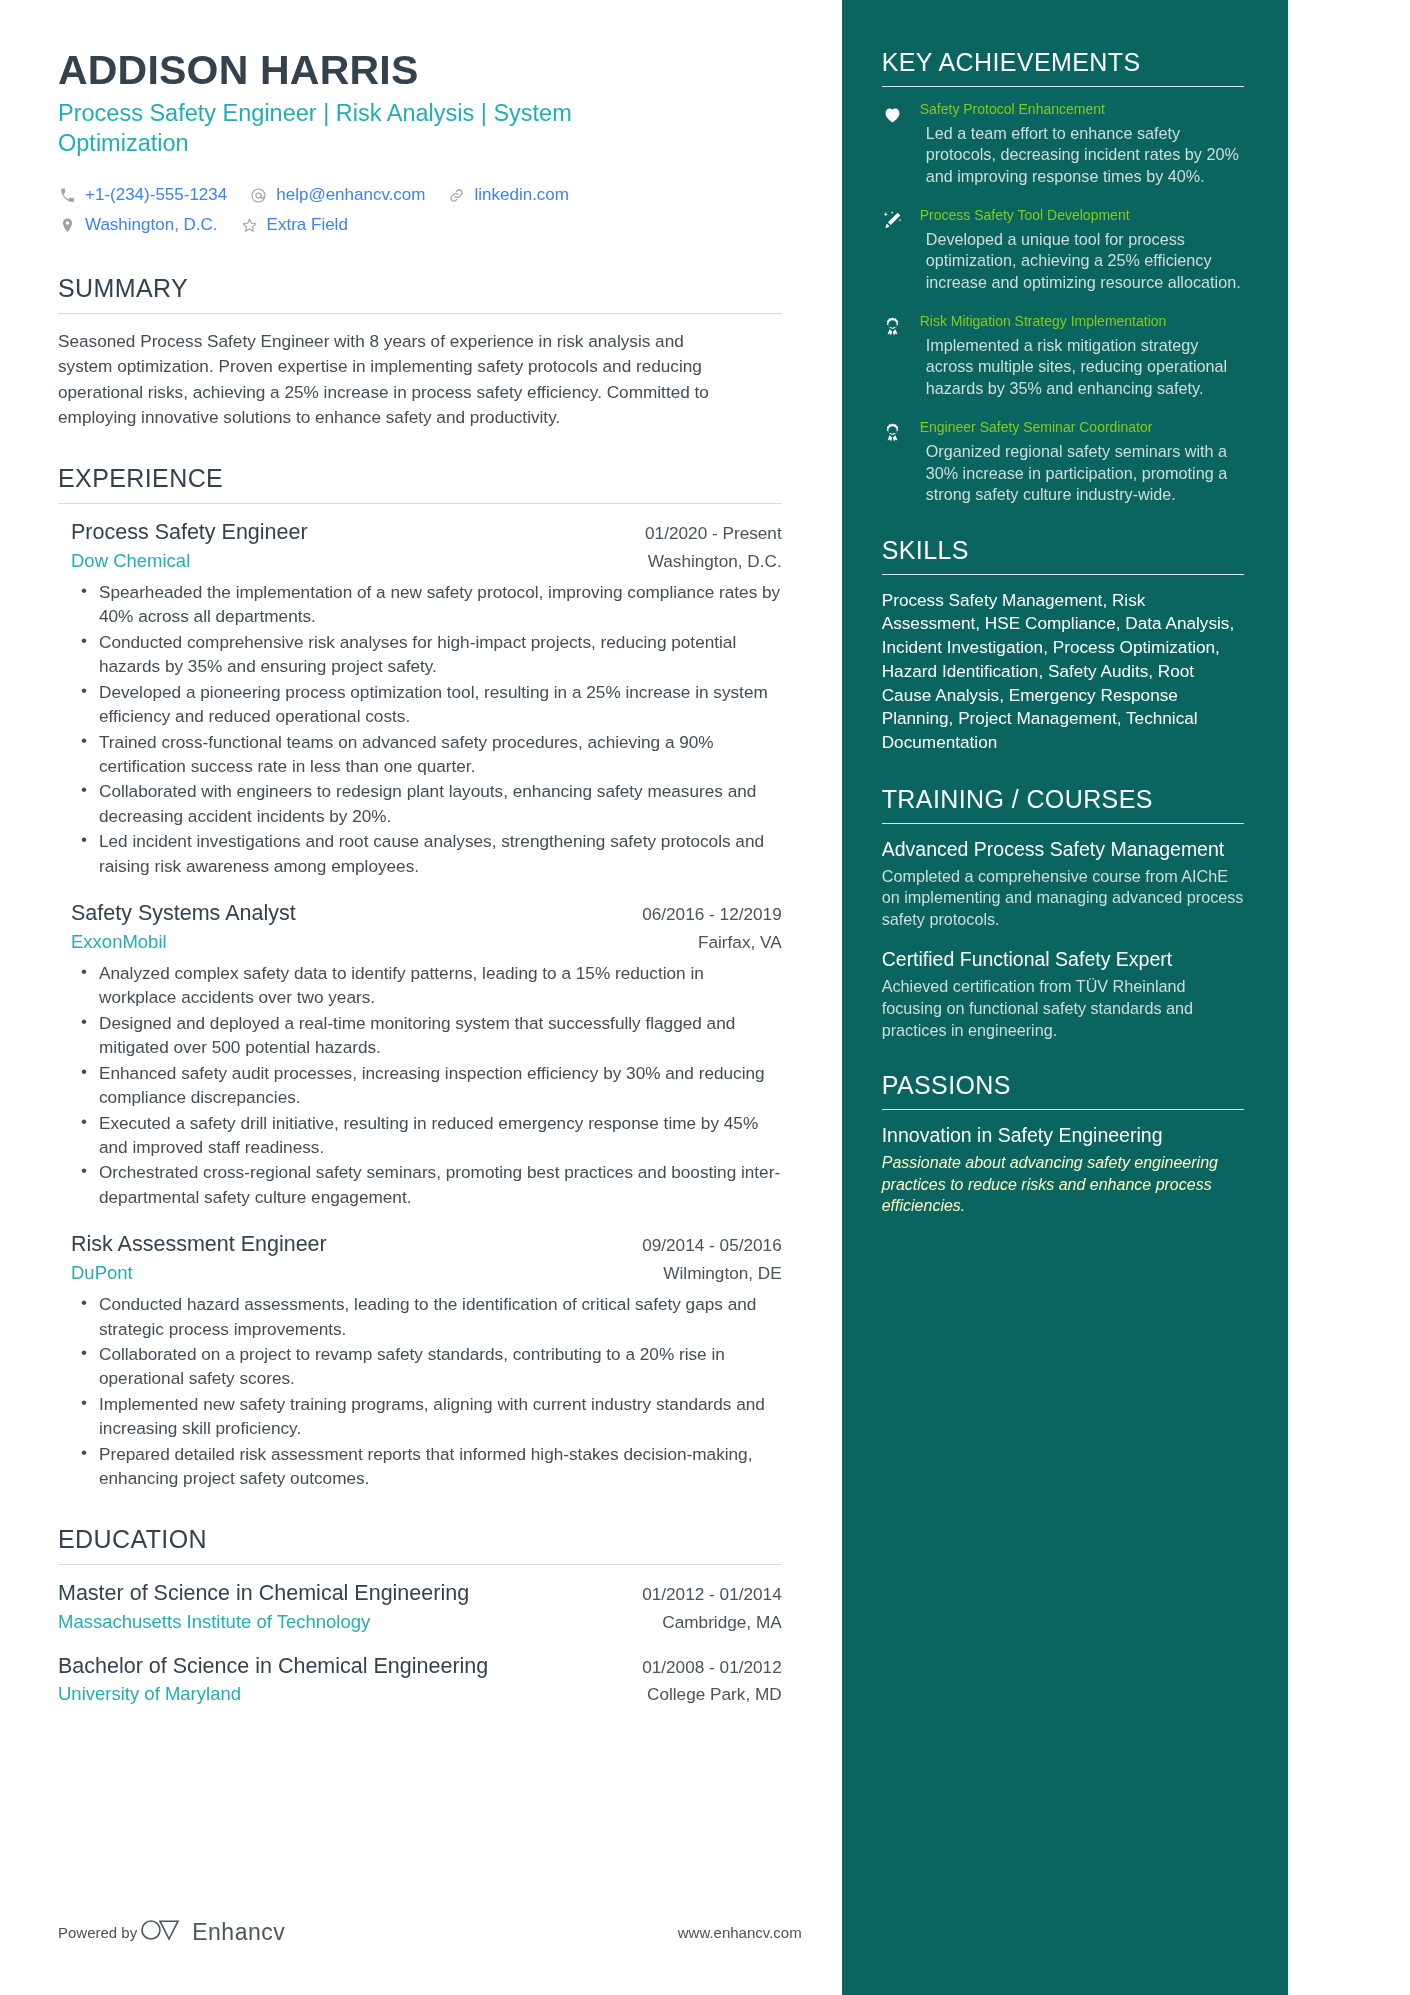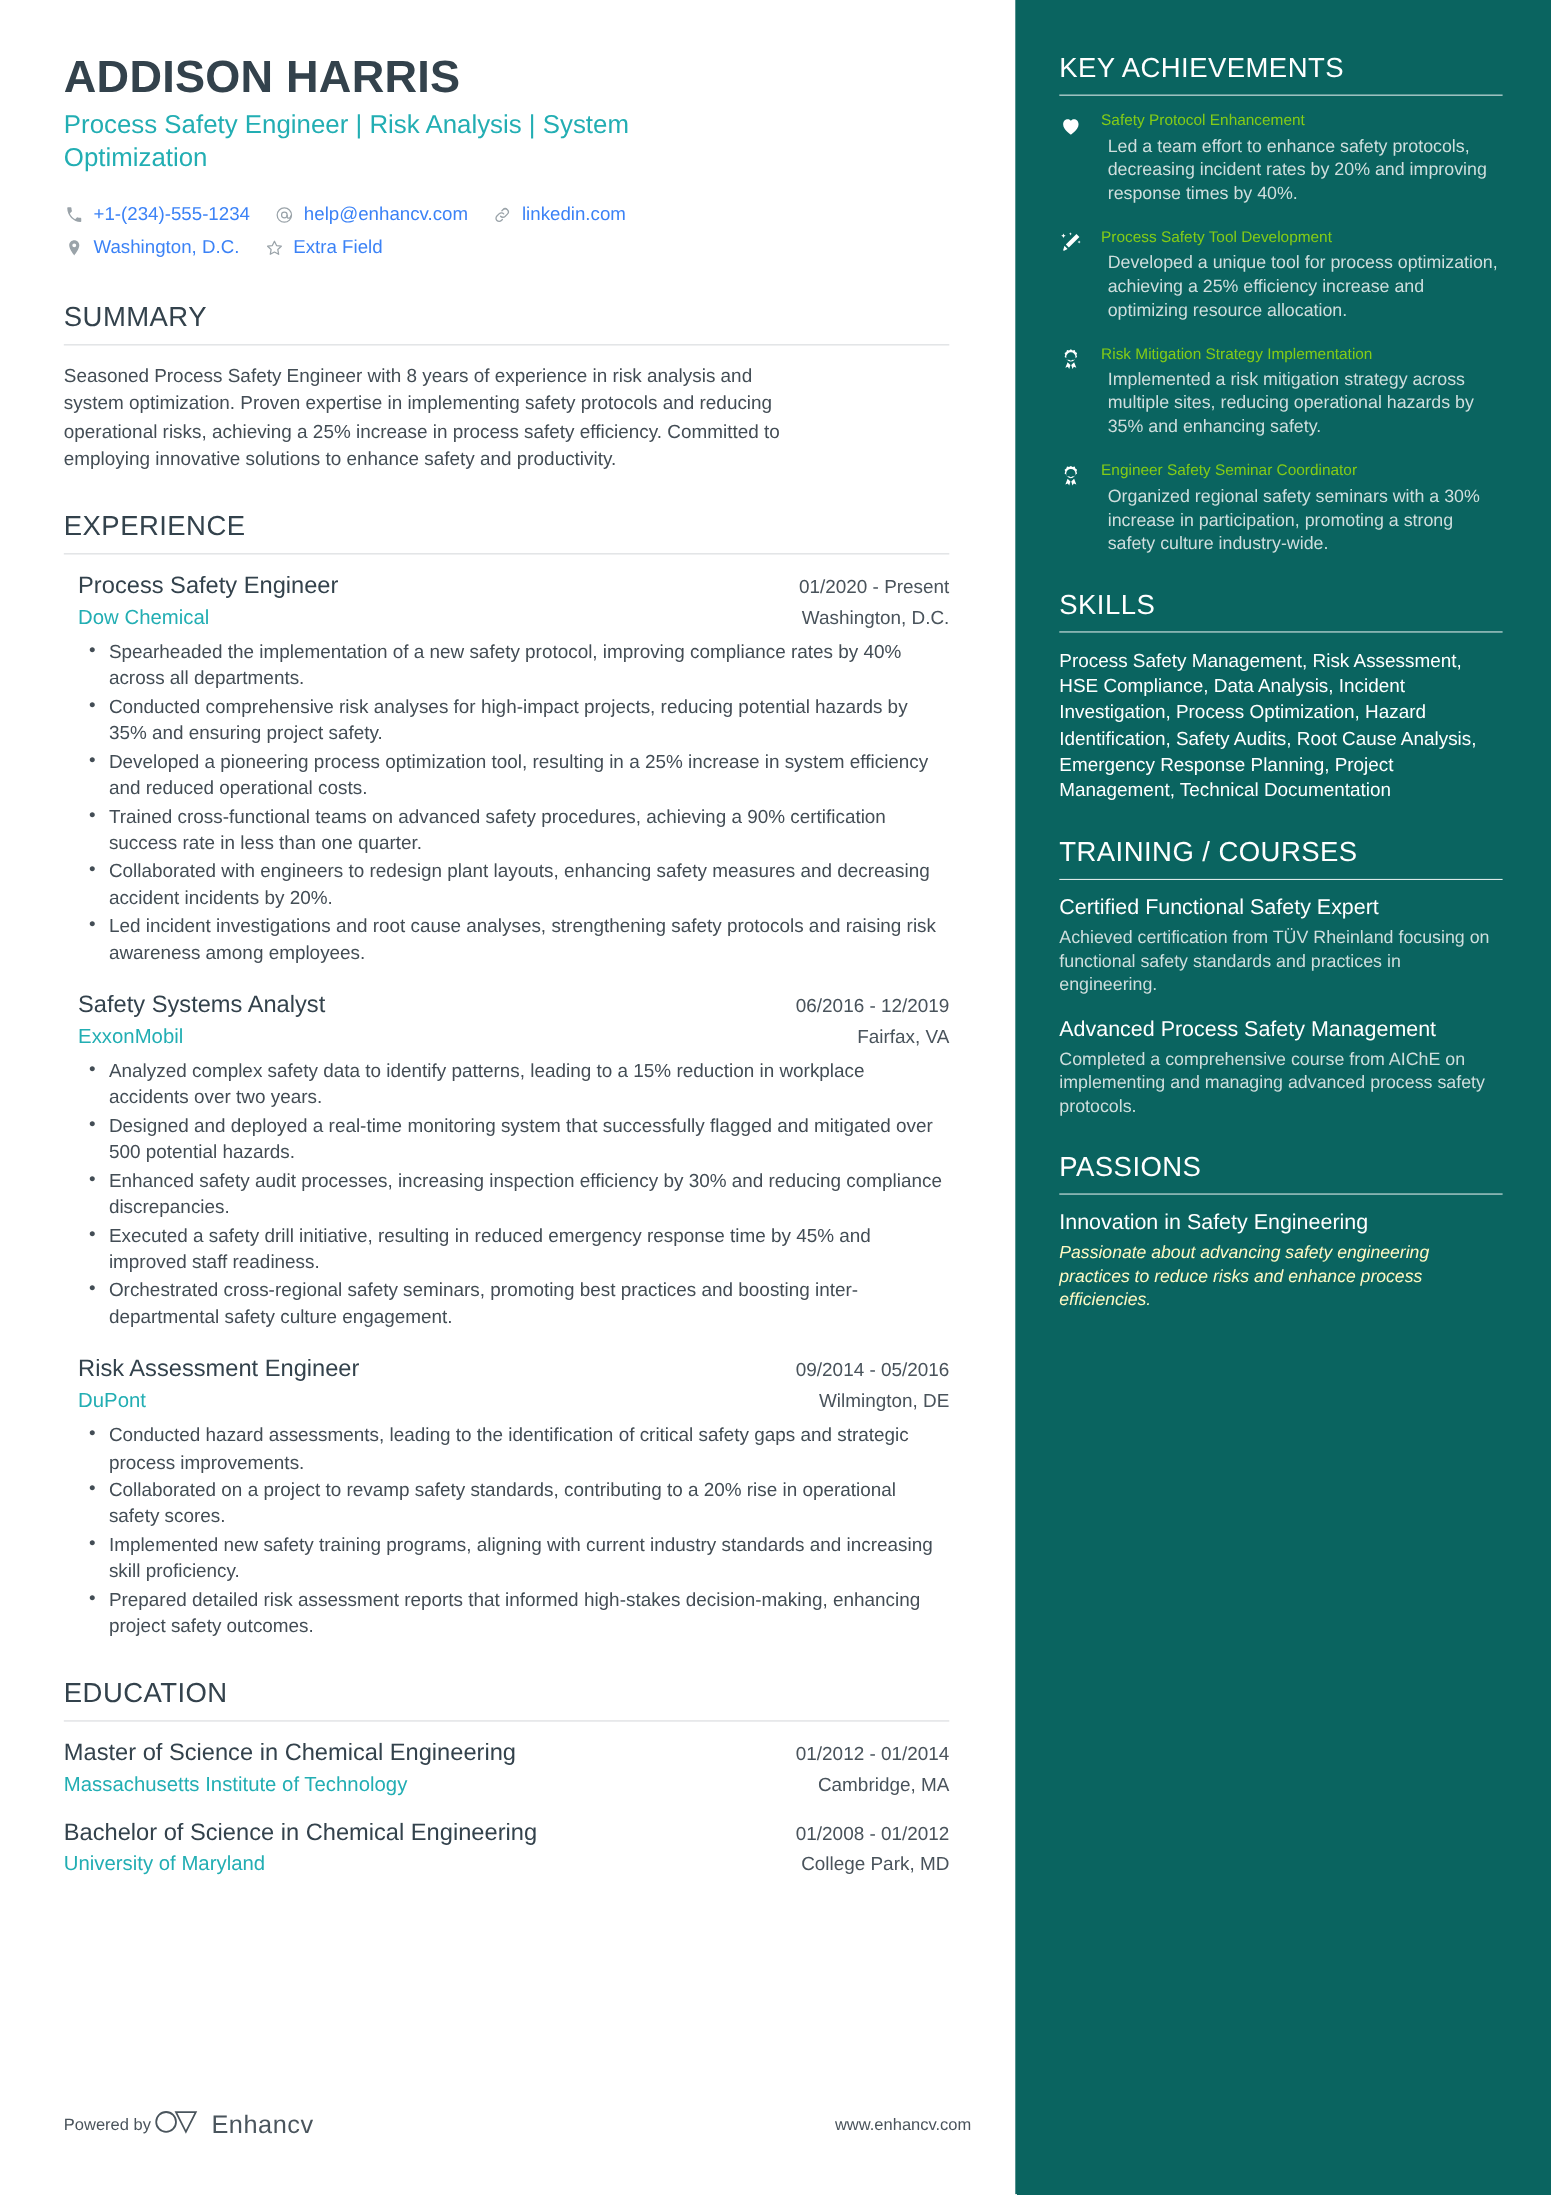--- a/index.html
+++ b/index.html
@@ -4,21 +4,21 @@
 <style>
   * { box-sizing: border-box; margin: 0; padding: 0; }
   html, body {
     width: 1410px;
     height: 1995px;
     background: #ffffff;
     font-family: "Liberation Sans", sans-serif;
   }
   .page {
     position: relative;
-    width: 1410px;
+    width: 1288px;
     height: 1995px;
     background: #ffffff;
     display: flex;
     overflow: hidden;
   }
 
   
   .main {
     width: 923px;
     padding: 48px 60px 0 58px;
@@ -500,26 +500,26 @@
     <div class="side-section">
       <div class="side-title">SKILLS</div>
       <div class="side-rule"></div>
       <div class="skills-text">Process Safety Management, Risk Assessment, HSE Compliance, Data Analysis, Incident Investigation, Process Optimization, Hazard Identification, Safety Audits, Root Cause Analysis, Emergency Response Planning, Project Management, Technical Documentation</div>
     </div>
 
     <div class="side-section">
       <div class="side-title">TRAINING / COURSES</div>
       <div class="side-rule"></div>
       <div class="course">
+        <div class="course-title">Advanced Process Safety Management</div>
+        <div class="course-desc">Completed a comprehensive course from AIChE on implementing and managing advanced process safety protocols.</div>
+      </div>
+      <div class="course">
         <div class="course-title">Certified Functional Safety Expert</div>
         <div class="course-desc">Achieved certification from TÜV Rheinland focusing on functional safety standards and practices in engineering.</div>
-      </div>
-      <div class="course">
-        <div class="course-title">Advanced Process Safety Management</div>
-        <div class="course-desc">Completed a comprehensive course from AIChE on implementing and managing advanced process safety protocols.</div>
       </div>
     </div>
 
     <div class="side-section">
       <div class="side-title">PASSIONS</div>
       <div class="side-rule"></div>
       <div>
         <div class="passion-title">Innovation in Safety Engineering</div>
         <div class="passion-desc">Passionate about advancing safety engineering practices to reduce risks and enhance process efficiencies.</div>
       </div>

